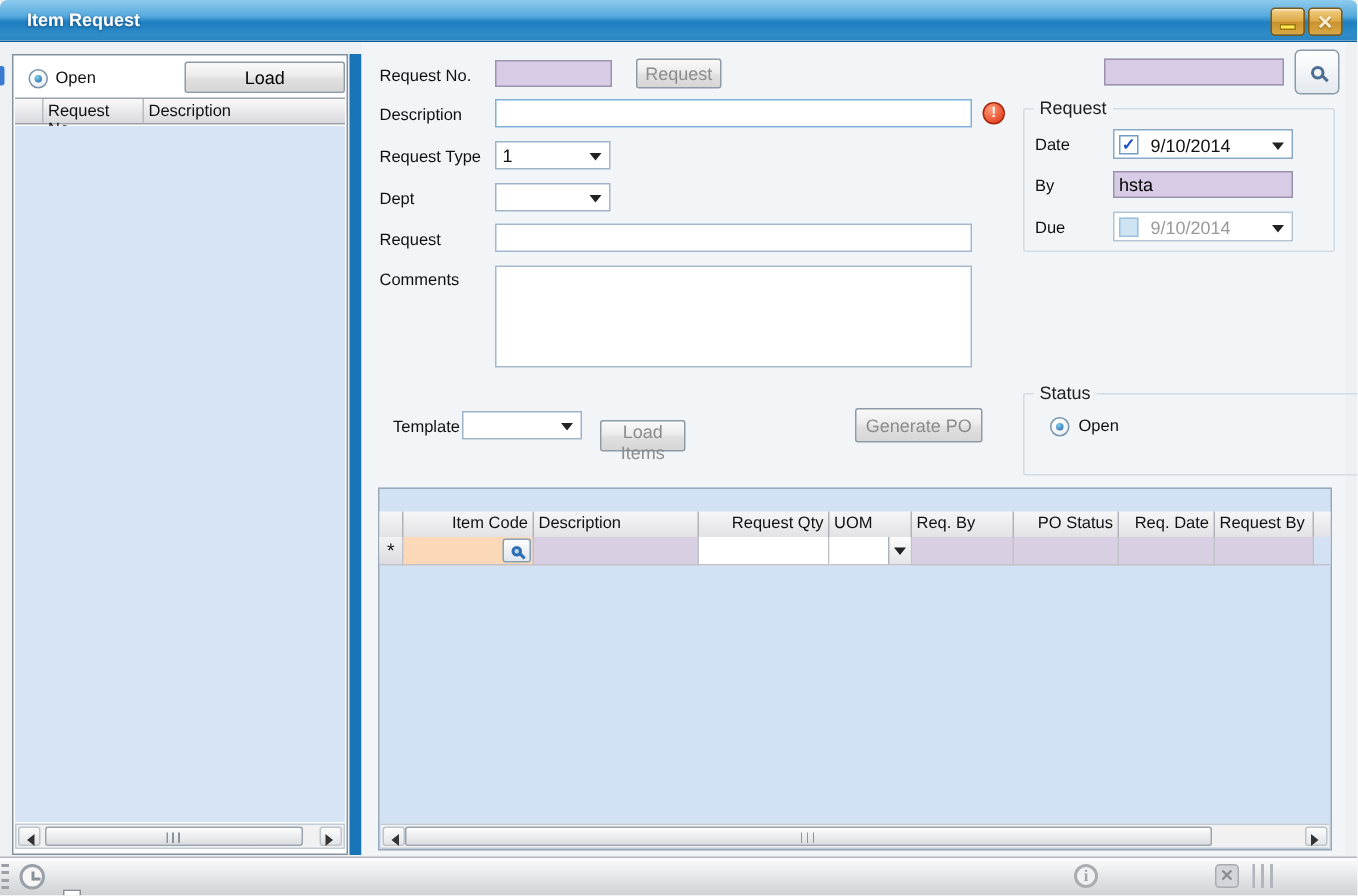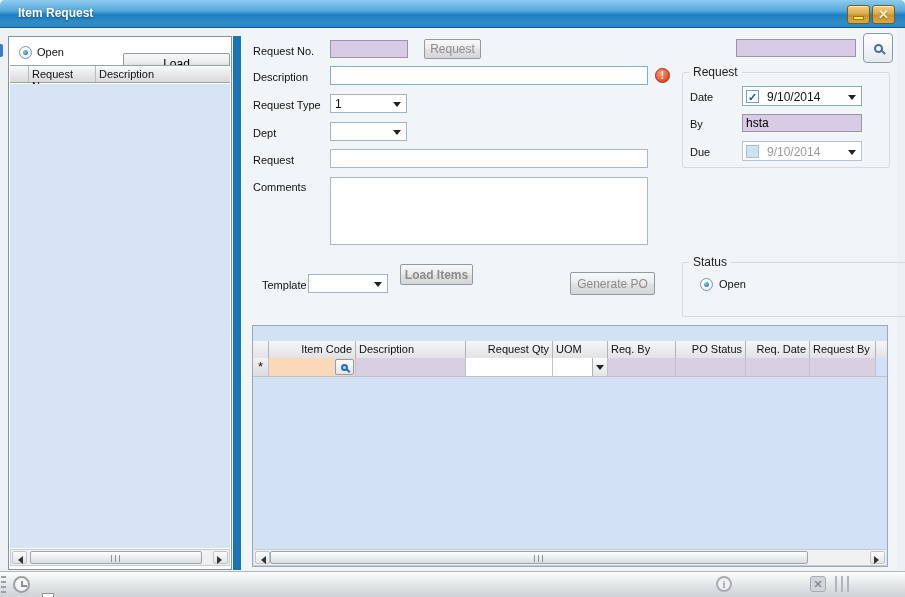--- a/index.html
+++ b/index.html
@@ -127,21 +127,21 @@
     </div>
   </div>
 
   <div class="edge-mark"></div>
 
   <div class="left-panel">
     <div class="radio" style="left:10px; top:9px;">
         <div class="dot"></div>
       </div>
     <div class="lbl" style="left:28px; top:9px;">Open</div>
-    <button class="btn" style="left:114px; top:16px; width:107px; height:21px;">Load</button>
+    <button class="btn" style="left:114px; top:4px; width:107px; height:21px;">Load</button>
     <div class="lp-list-header">
       <div class="lp-col lp-sel"></div>
       <div class="lp-col lp-c1">Request No.</div>
       <div class="lp-col lp-c2">Description</div>
     </div>
     <div class="lp-body"></div>
     <div class="hscroll" style="left:1px; top:512px; width:220px;">
       <div class="sb-arrow sb-left"></div>
       <div class="sb-thumb" style="left:19px; width:172px;">
           <div class="sb-grip"></div>
@@ -201,21 +201,21 @@
     <span class="checkbox off" style="left:3px; top:3px;"></span>
     <span class="val" style="left:24px; top:3px; color:#9a9a9a;">9/10/2014</span>
     <span class="carrow" style="top:8px;"></span>
   </div>
 
   <div class="lbl" style="left:262px; top:279px;">Template</div>
   <div class="combo" style="left:308px; top:274px; width:80px; height:19px;">
     <span class="val"></span>
     <span class="carrow"></span>
   </div>
-  <button class="btn disabled" style="left:400px; top:264px; width:73px; height:21px;font-weight:bold;">Load Items</button>
+  <button class="btn disabled" style="left:400px; top:280px; width:57px; height:21px;">Load Items</button>
 
   <button class="btn disabled" style="left:570px; top:272px; width:85px; height:23px;">Generate PO</button>
 
   <div class="groupbox" style="left:682px; top:262px; width:248px; height:55px;">
     <span class="legend">Status</span>
   </div>
   <div class="radio" style="left:700px; top:278px;">
       <div class="dot"></div>
     </div>
   <div class="lbl" style="left:719px; top:278px;">Open</div>

